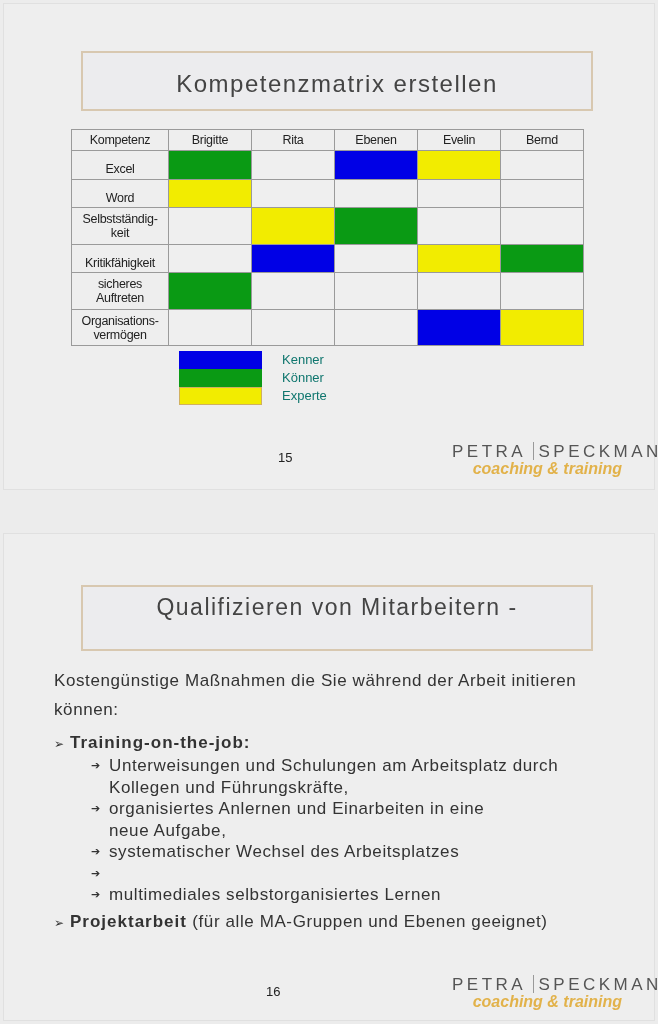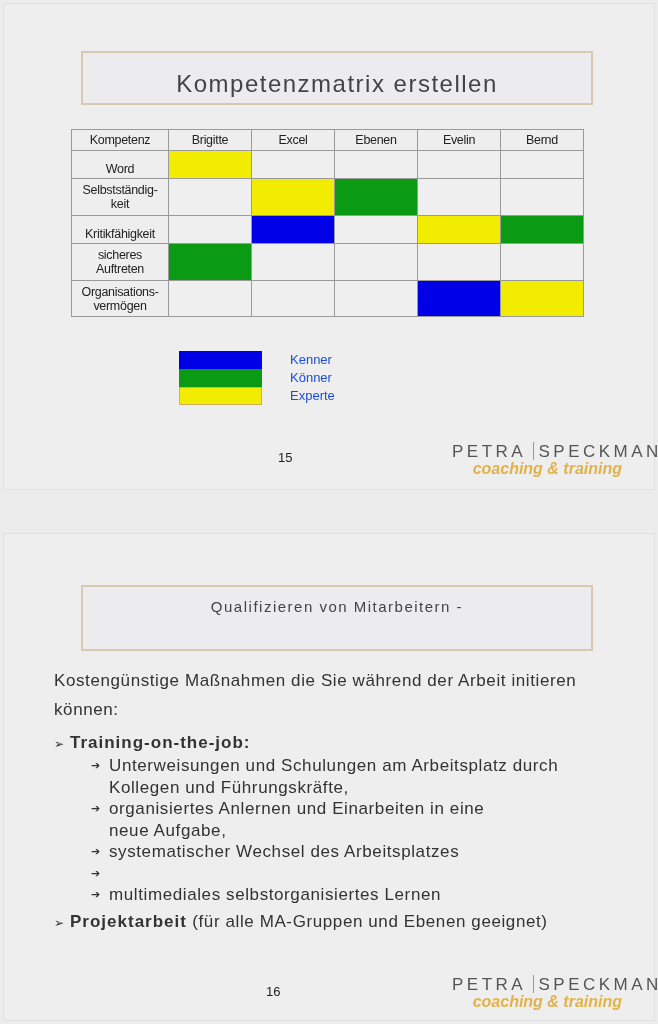--- a/index.html
+++ b/index.html
@@ -12,24 +12,24 @@
   }
   #slide1 { top: 3px; height: 487px; }
   #slide2 { top: 533px; height: 488px; }
   .title-box {
     position: absolute; left: 77px; width: 512px;
     border: 2px solid #d8c8b0;
     background: #ececee;
     text-align: center;
     color: #444;
   }
-  #slide1 .title-box { top: 47px; height: 54px; }
+  #slide1 .title-box { top: 47px; height: 60px; }
   #slide1 .title-box .t { font-size: 24px; letter-spacing: 1.5px; line-height: 62px; }
   #slide2 .title-box { top: 51px; height: 66px; }
-  #slide2 .title-box .t1 { font-size: 15px; letter-spacing: 1.5px; padding-top: 6px; line-height: 28px; }
+  #slide2 .title-box .t1 { font-size: 23px; letter-spacing: 1.5px; padding-top: 6px; line-height: 28px; }
   #slide2 .title-box .t2 { font-size: 17px; letter-spacing: 1.2px; line-height: 22px; }
 
   table.matrix {
     position: absolute; left: 67px; top: 125px;
     border-collapse: collapse;
     font-size: 12.5px; color: #222;
     letter-spacing: -0.3px;
   }
   table.matrix td, table.matrix th {
     border: 1px solid #9a9a9a;
@@ -37,21 +37,21 @@
     font-weight: normal;
     padding: 0; line-height: 14px;
   }
   table.matrix th { height: 21px; }
   table.matrix th.c0, table.matrix td.c0 { width: 97px; }
   table.matrix th.cp, table.matrix td.cp { width: 83px; }
   table.matrix td.lbl { padding-top: 8px; }
 
   .legend { position: absolute; left: 175px; top: 347px; }
   .legend .sw { position: absolute; left: 0; width: 83px; height: 18px; }
-  .legend .lt { position: absolute; left: 103px; font-size: 13px; color: #1d4ed8; line-height: 18px; white-space: nowrap; margin-left: 8px; }
+  .legend .lt { position: absolute; left: 103px; font-size: 13px; color: #0f766e; line-height: 18px; white-space: nowrap; }
 
   .page-num { position: absolute; font-size: 13px; color: #222; }
   .logo { position: absolute; right: 22px; width: 180px; text-align: right; }
   .logo .name { font-family: "Liberation Sans", sans-serif; font-size: 17px; letter-spacing: 3.5px; color: #555; line-height: 20px; white-space: nowrap; }
   .logo .name .sep { display: inline-block; width: 1px; height: 18px; background: #999; vertical-align: -3px; margin: 0 4px 0 0; }
   .logo .tag { font-family: "Liberation Sans", sans-serif; font-style: italic; font-weight: bold; font-size: 16px; color: #e2b24a; line-height: 14px; padding-right: 10px; }
 
   .body-text { position: absolute; left: 50px; top: 132px; width: 580px; font-size: 17px; color: #333; letter-spacing: 0.6px; }
   .intro { line-height: 29px; margin-bottom: 8px; }
   .l1 { display: flex; line-height: 22px; }
@@ -68,27 +68,35 @@
 <div class="slide" id="slide1">
   <div class="title-box">
     <div class="t">Kompetenzmatrix erstellen</div>
   </div>
 
   <table class="matrix">
     <thead>
       <tr>
         <th class="c0">Kompetenz</th>
         <th class="cp">Brigitte</th>
-        <th class="cp">Excel</th>
+        <th class="cp">Rita</th>
         <th class="cp">Ebenen</th>
         <th class="cp">Evelin</th>
         <th class="cp">Bernd</th>
       </tr>
     </thead>
     <tbody id="matrix-body">
+        <tr style="height: 29px;">
+          <td class="c0 lbl" style="white-space: pre-line;">Excel</td>
+          <td class="cp" style="background: rgb(10, 154, 20);"></td>
+          <td class="cp" style="background: rgb(239, 239, 239);"></td>
+          <td class="cp" style="background: rgb(0, 0, 230);"></td>
+          <td class="cp" style="background: rgb(242, 236, 0);"></td>
+          <td class="cp" style="background: rgb(239, 239, 239);"></td>
+        </tr>
         <tr style="height: 28px;">
           <td class="c0 lbl" style="white-space: pre-line;">Word</td>
           <td class="cp" style="background: rgb(242, 236, 0);"></td>
           <td class="cp" style="background: rgb(239, 239, 239);"></td>
           <td class="cp" style="background: rgb(239, 239, 239);"></td>
           <td class="cp" style="background: rgb(239, 239, 239);"></td>
           <td class="cp" style="background: rgb(239, 239, 239);"></td>
         </tr>
         <tr style="height: 37px;">
           <td class="c0" style="white-space: pre-line;">Selbstständig-

